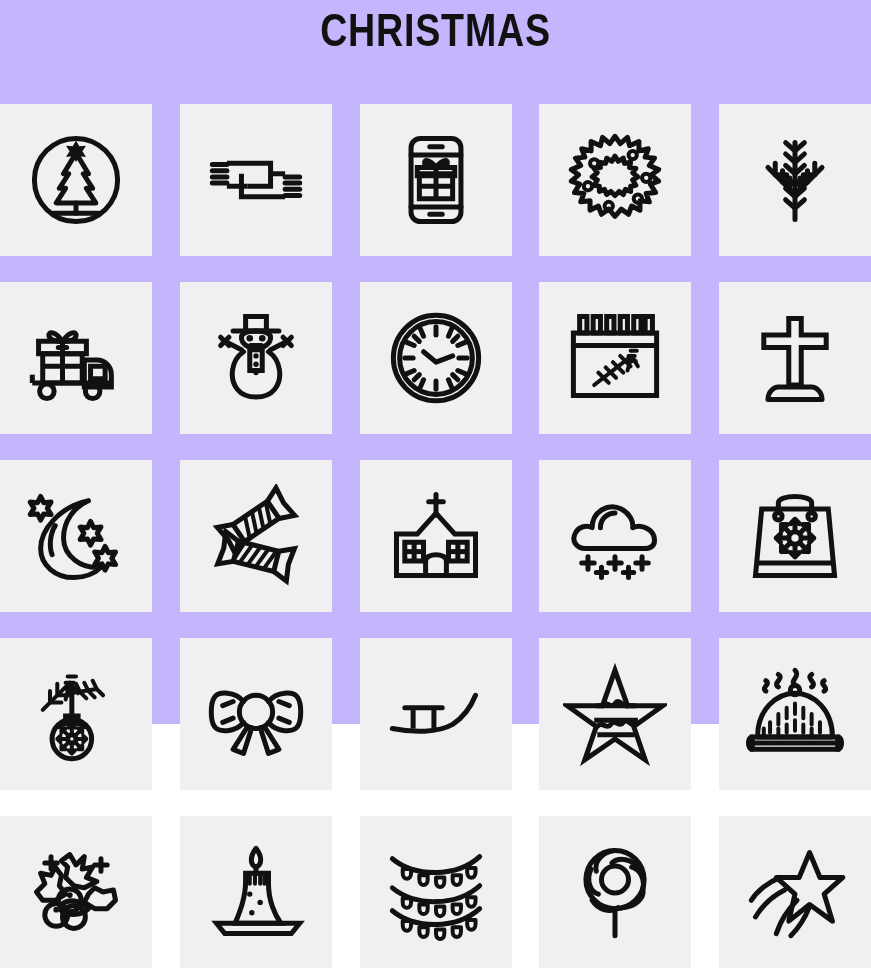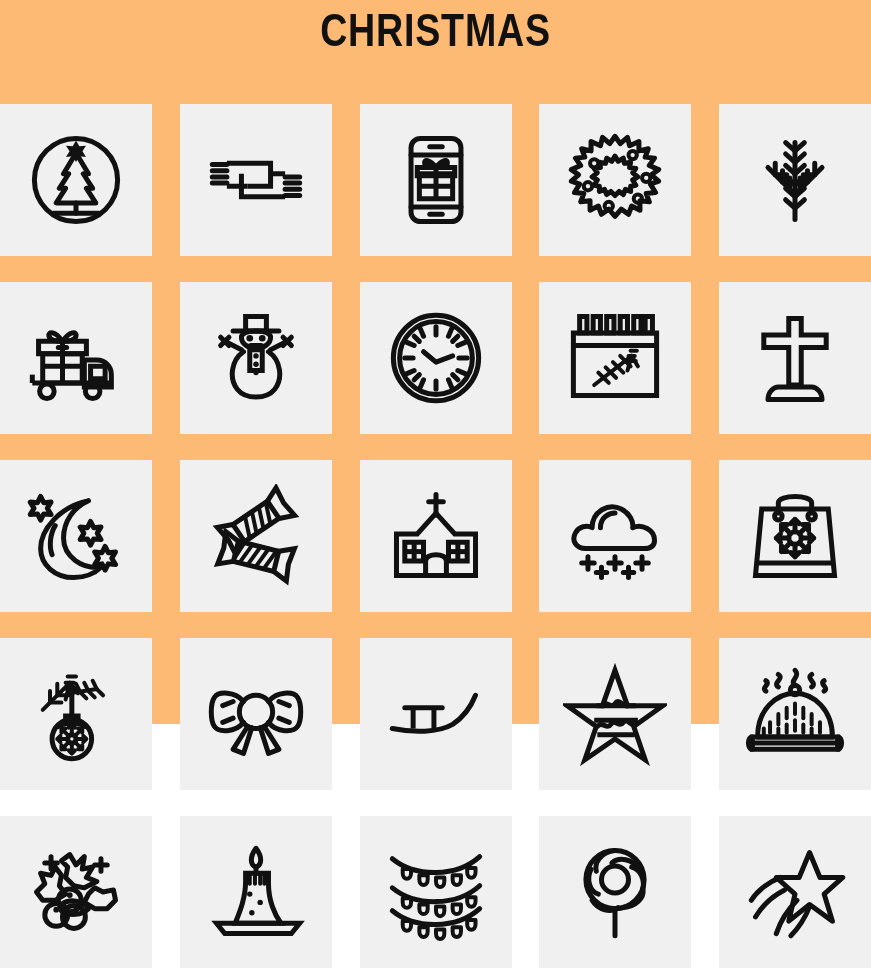--- a/index.html
+++ b/index.html
@@ -10,21 +10,21 @@
   body {
     width: 871px;
     height: 980px;
     font-family: "Liberation Sans", sans-serif;
     overflow: hidden;
   }
   #page {
     position: relative;
     width: 871px;
     height: 724px;
-    background: #fdba74;
+    background: #c4b5fd;
   }
   #title {
     position: absolute;
     top: 0;
     left: 0;
     width: 871px;
     height: 62px;
     line-height: 60px;
     text-align: center;
     color: #111111;

